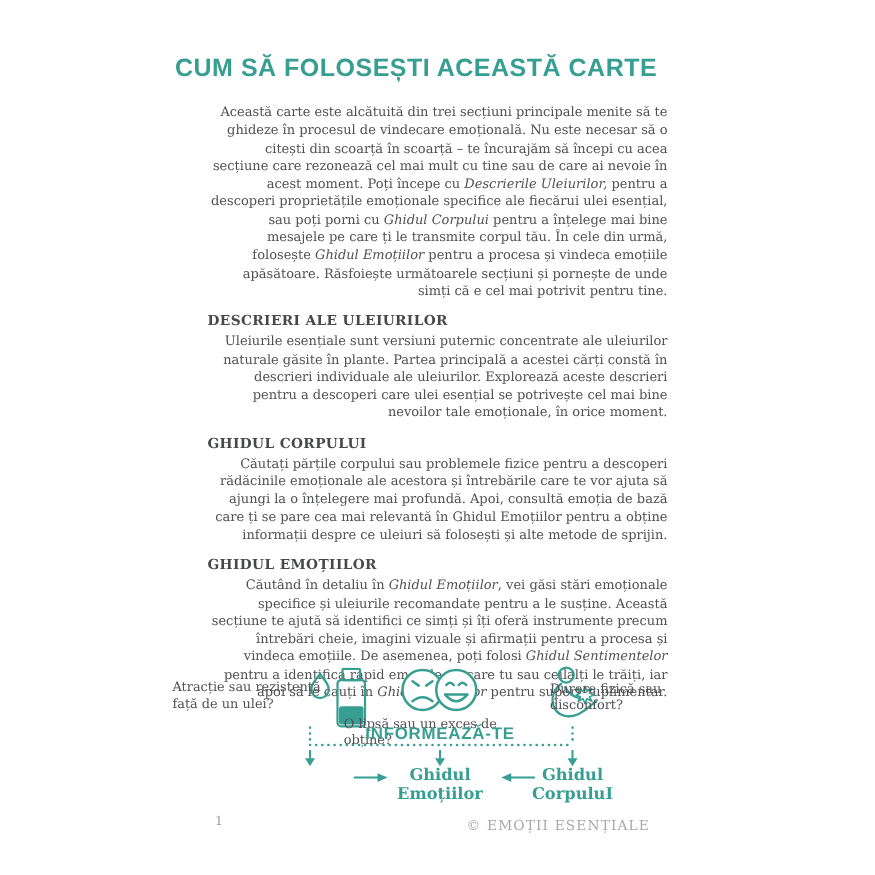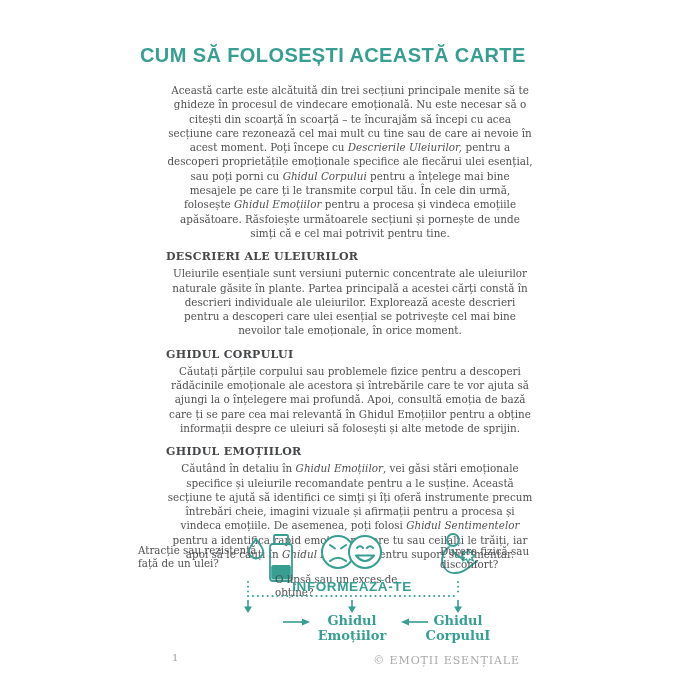--- a/index.html
+++ b/index.html
@@ -10,21 +10,21 @@
   .page{position:absolute;inset:0;background:#fff;}
   .content{position:absolute;left:166px;top:0;width:368px;}
   h1.title{
     font-family:"Liberation Sans", sans-serif;
     font-weight:bold;font-size:20px;letter-spacing:.4px;
     color:#379e92;text-align:left;
     width:420px;margin:44px 0 16px -26px;
   }
   p.body{
     font-size:10.4px;line-height:14.3px;color:#505153;
-    margin:0 0 9px 0;text-align:center;
+    margin:0 0 9px 0;text-align:right;
   }
   h2.sect{
     font-size:11px;font-weight:bold;color:#47484a;
     letter-spacing:.3px;margin:10px 0 3px 0;
   }
   
   .diagram{position:absolute;left:0;top:528px;width:700px;height:135px;}
   .dq{
     position:absolute;font-size:10.3px;line-height:13px;color:#505153;
     text-align:left;white-space:pre-line;

